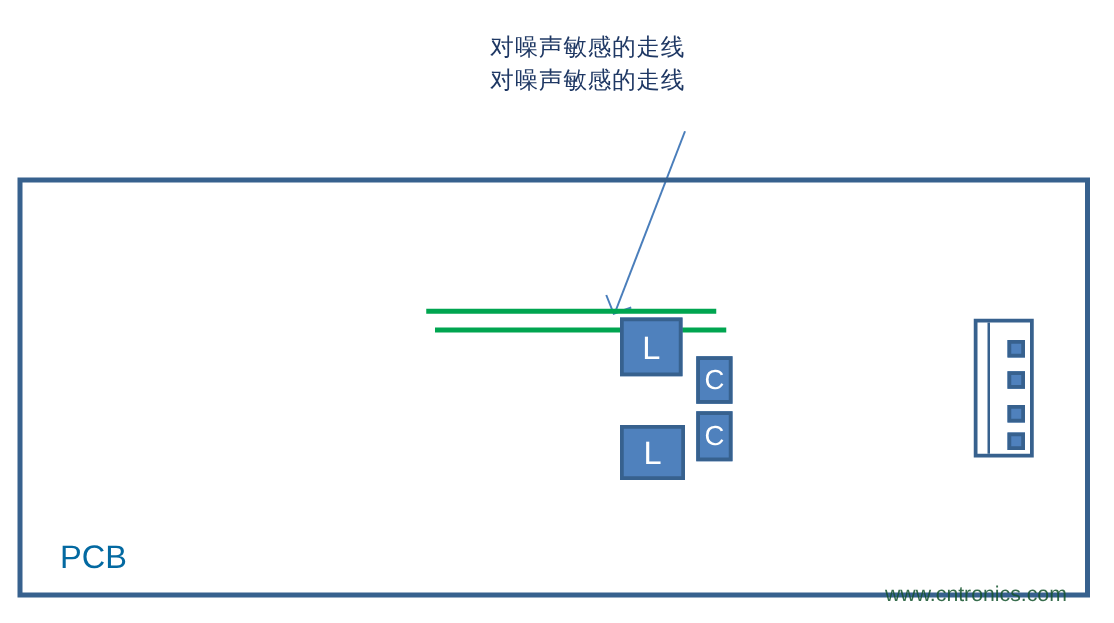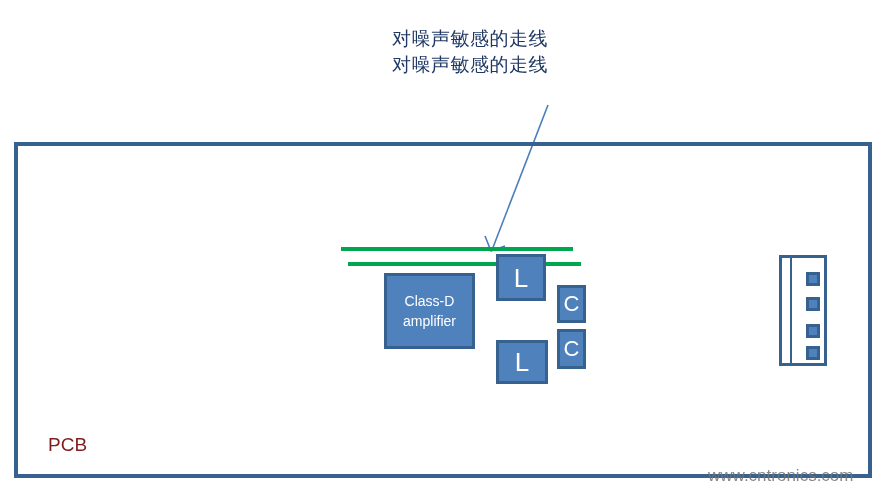--- a/index.html
+++ b/index.html
@@ -46,22 +46,22 @@
     width: 858px;
     height: 336px;
     border: 4px solid #37618e;
     box-sizing: border-box;
     background: transparent;
   }
   .pcb-label {
     position: absolute;
     left: 48px;
     top: 430px;
-    color: #7f1d1d;
-    font-size: 19px;
+    color: #0369a1;
+    font-size: 26px;
     line-height: 30px;
   }
 
   
   .trace {
     position: absolute;
     background: #00a550;
     height: 4px;
   }
   .trace-top    { left: 341px; top: 247px; width: 232px; }
@@ -128,21 +128,21 @@
   .pin-1 { top: 14px; }
   .pin-2 { top: 39px; }
   .pin-3 { top: 66px; }
   .pin-4 { top: 88px; }
 
   
   .watermark {
     position: absolute;
     left: 708px;
     top: 466px;
-    color: #737373;
+    color: #14532d;
     font-size: 17px;
     line-height: 20px;
     opacity: 0.85;
   }
 </style>
 </head>
 <body>
 
 <div id="canvas">
 
@@ -155,24 +155,20 @@
     <line x1="548" y1="105" x2="492" y2="250" stroke="#4a7ebb" stroke-width="1.6"></line>
     <polyline points="485,236 491,251 505,246" fill="none" stroke="#4a7ebb" stroke-width="1.6"></polyline>
   </svg>
 
   <div class="pcb"></div>
   <div class="pcb-label">PCB</div>
 
   <div class="trace trace-top"></div>
   <div class="trace trace-bottom"></div>
 
-  <div class="block amp">
-    <span class="ln">Class-D</span>
-    <span class="ln">amplifier</span>
-  </div>
 
   <div class="block ind ind-top">
     <span>L</span>
   </div>
   <div class="block ind ind-bottom">
     <span>L</span>
   </div>
 
   <div class="block cap cap-top">
     <span>C</span>

